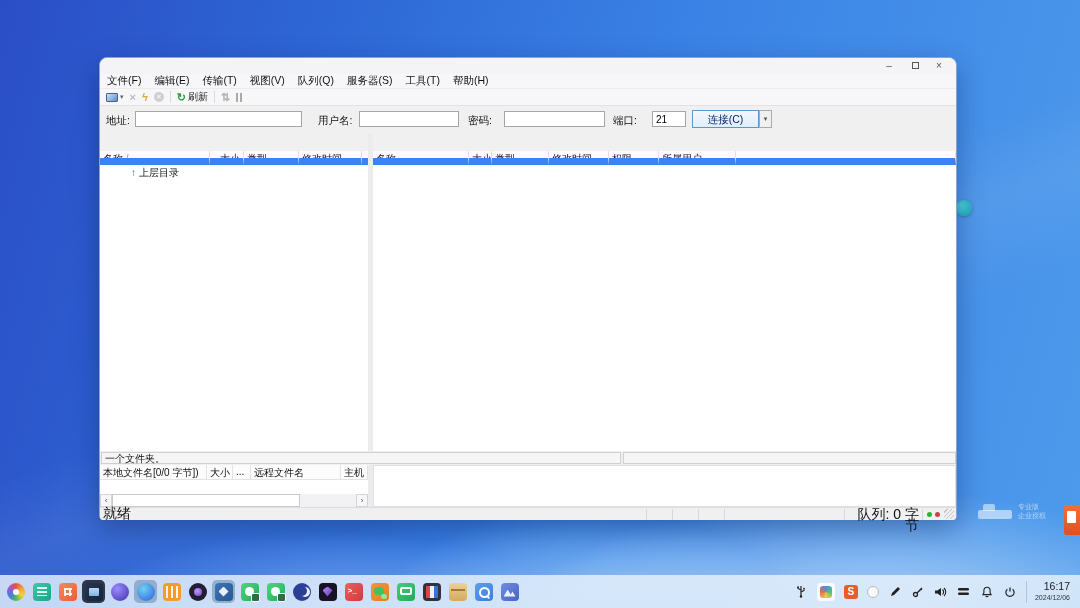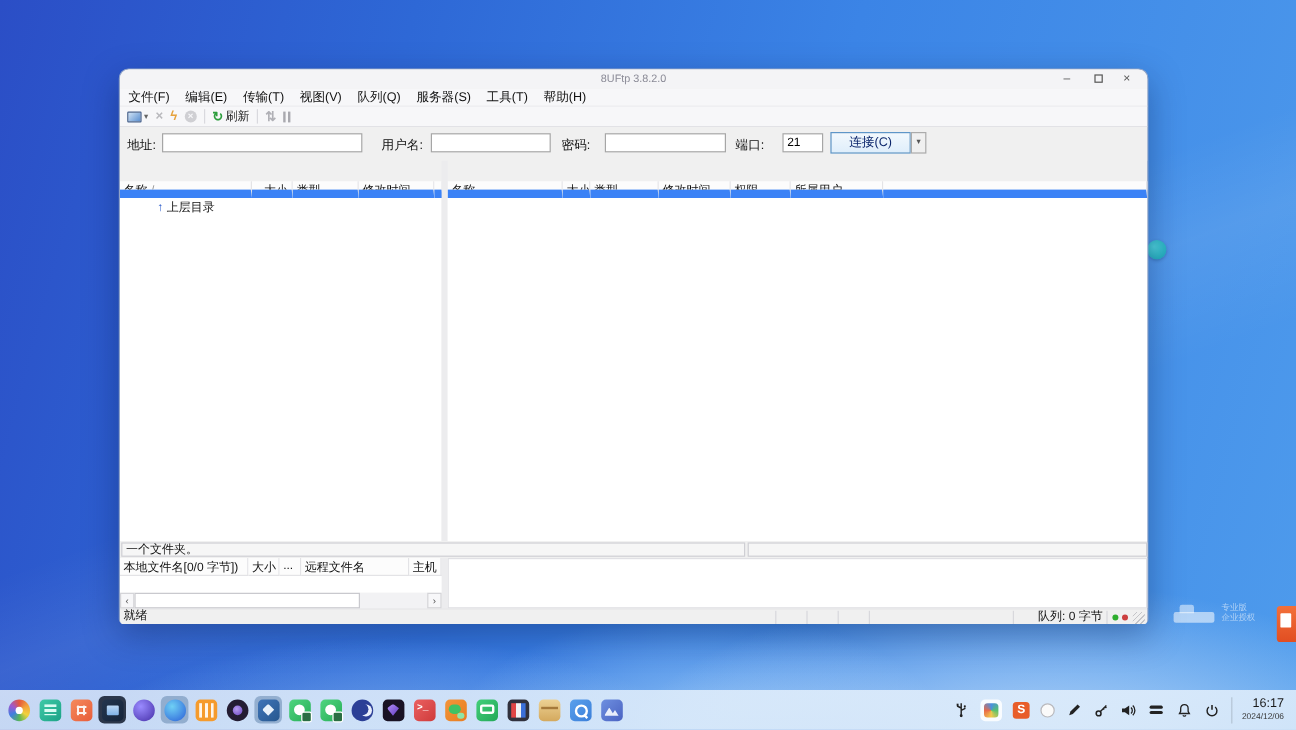--- a/index.html
+++ b/index.html
@@ -103,22 +103,22 @@
   .qright { position:absolute; left:273px; top:407px; width:583px; height:42px;
     background:#fff; border:1px solid #e0e0e4; }
 
   .hscroll { position:absolute; left:0; top:436px; width:268px; height:13px; background:#f2f2f4; }
   .sbtn { position:absolute; top:0; width:12px; height:13px; background:#f7f7f9;
     border:1px solid #d4d4d8; font-size:8px; color:#555; text-align:center; line-height:11px; }
   .sthumb { position:absolute; left:12px; top:0; width:188px; height:13px;
     background:#ffffff; border:1px solid #c9c9ce; }
 
   .statusbar { position:absolute; left:0; top:449px; width:100%; height:13px;
-    background:#f0f0f0; border-top:1px solid #dddde1; font-size:10px;
-    display:flex; align-items:flex-end; border-radius:0 0 3px 3px; }
+    background:#f0f0f0; border-top:1px solid #dddde1; font-size:14px;
+    display:flex; align-items:center; border-radius:0 0 3px 3px; }
   .sb-ready { padding-left:3px; flex:1 1 auto; }
   .sb-seg { width:26px; height:11px; border-left:1px solid #d8d8dc; }
   .sb-queue { width:78px; height:11px; border-left:1px solid #d8d8dc; text-align:right; padding-right:3px; line-height:11px; }
   .leds { display:flex; gap:3px; align-items:center; border-left:1px solid #d8d8dc; padding:0 4px; height:11px; }
   .led { width:5px; height:5px; border-radius:50%; }
   .led.g { background:#2fae2f; } .led.r { background:#cc4040; }
   .grip { width:10px; height:10px; margin-right:2px;
     background:repeating-linear-gradient(135deg, transparent 0 2px, #c4c4c8 2px 3px); }
 
   
@@ -232,21 +232,20 @@
       <div>专业版</div>
       <div>企业授权</div>
     </div>
   </div>
 
   <div class="orange-widget"></div>
 
   <div class="win">
 
     <div class="titlebar">
-      <span class="title">8UFtp 3.8.2.0</span>
       <span class="ctl min">–</span>
       <span class="ctl max"><span class="maxbox"></span></span>
       <span class="ctl close">×</span>
     </div>
 
     <div class="menubar">
       <span>文件(F)</span>
       <span>编辑(E)</span>
       <span>传输(T)</span>
       <span>视图(V)</span>

